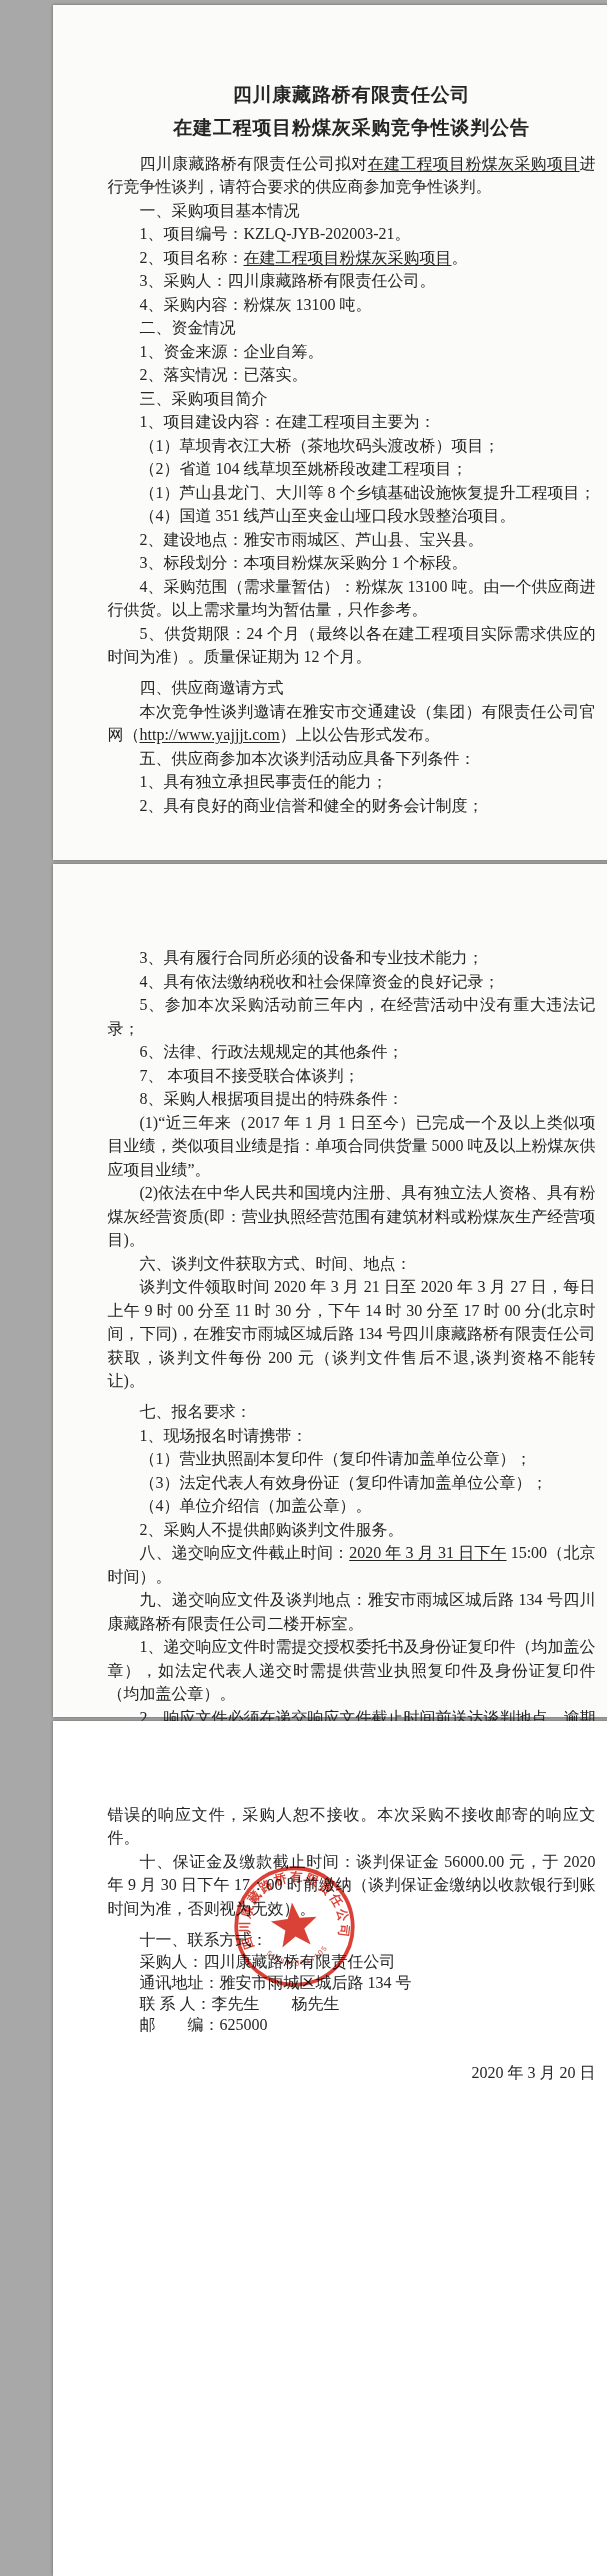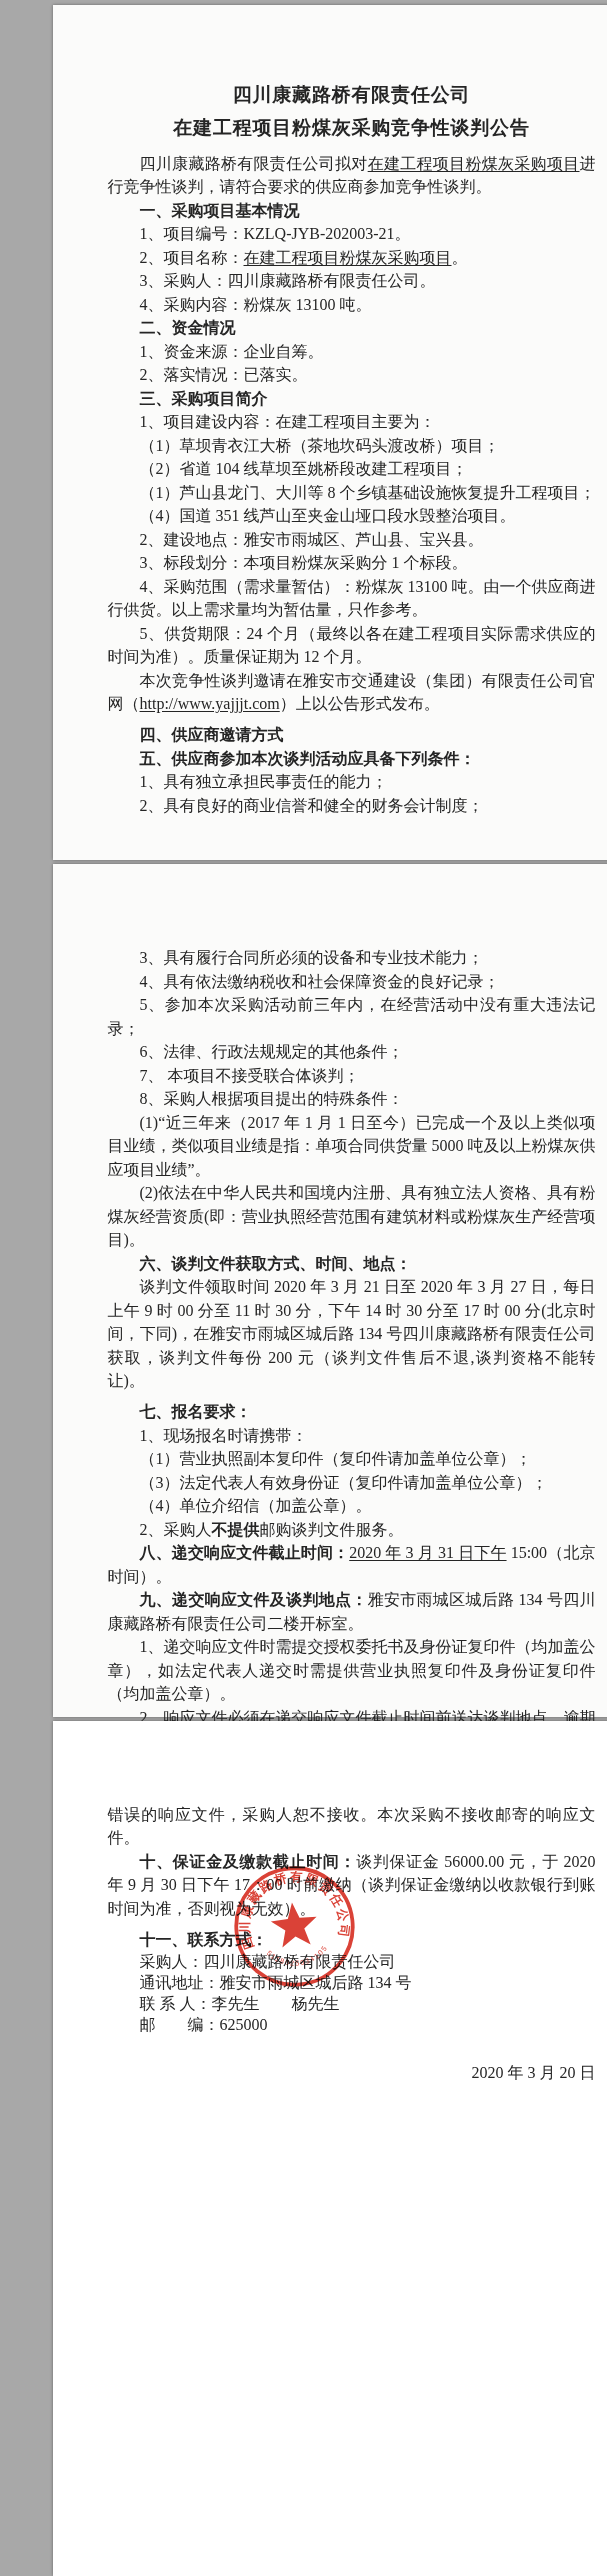--- a/index.html
+++ b/index.html
@@ -22,21 +22,21 @@
   .page1{margin-top:5.3px;height:855px;padding-top:73px;}
   .page2{height:853px;padding-top:82px;}
   .page3{height:855px;padding-top:82px;background:#ffffff;margin-bottom:0;}
   p{
     margin:0;
     font-size:16px;
     line-height:23.5px;
     text-align:justify;
   }
   .ind{text-indent:2em;}
-  .b{font-weight:bold;}
+  .b{font-weight:normal;}
   .u{text-decoration:underline;text-underline-offset:2.3px;}
   .title{
     font-size:19px;
     font-weight:bold;
     text-align:center;
     line-height:33px;
     letter-spacing:0.8px;
     text-indent:0;
     font-family:"Liberation Sans","DejaVu Sans",sans-serif;
   }
@@ -84,22 +84,22 @@
     <p class="ind">1、项目建设内容：在建工程项目主要为：</p>
     <p class="ind">（1）草坝青衣江大桥（茶地坎码头渡改桥）项目；</p>
     <p class="ind">（2）省道 104 线草坝至姚桥段改建工程项目；</p>
     <p class="ind">（1）芦山县龙门、大川等 8 个乡镇基础设施恢复提升工程项目；</p>
     <p class="ind">（4）国道 351 线芦山至夹金山垭口段水毁整治项目。</p>
     <p class="ind">2、建设地点：雅安市雨城区、芦山县、宝兴县。</p>
     <p class="ind">3、标段划分：本项目粉煤灰采购分 1 个标段。</p>
     <p class="ind">4、采购范围（需求量暂估）：粉煤灰 13100 吨。由一个供应商进行供货。以上需求量均为暂估量，只作参考。</p>
     <p class="ind">5、供货期限：24 个月（最终以各在建工程项目实际需求供应的时间为准）。质量保证期为 12 个月。</p>
 
+    <p class="ind b mt">四、供应商邀请方式</p>
     <p class="ind"><span>本次竞争性谈判邀请在雅安市交通建设（集团）有限责任公司官网（</span><span class="u">http://www.yajjjt.com</span><span>）上以公告形式发布。</span></p>
-    <p class="ind b mt">四、供应商邀请方式</p>
 
     <p class="ind b">五、供应商参加本次谈判活动应具备下列条件：</p>
     <p class="ind">1、具有独立承担民事责任的能力；</p>
     <p class="ind">2、具有良好的商业信誉和健全的财务会计制度；</p>
   </section>
 
   <section class="page page2">
     <p class="ind">3、具有履行合同所必须的设备和专业技术能力；</p>
     <p class="ind">4、具有依法缴纳税收和社会保障资金的良好记录；</p>
     <p class="ind">5、参加本次采购活动前三年内，在经营活动中没有重大违法记录；</p>

